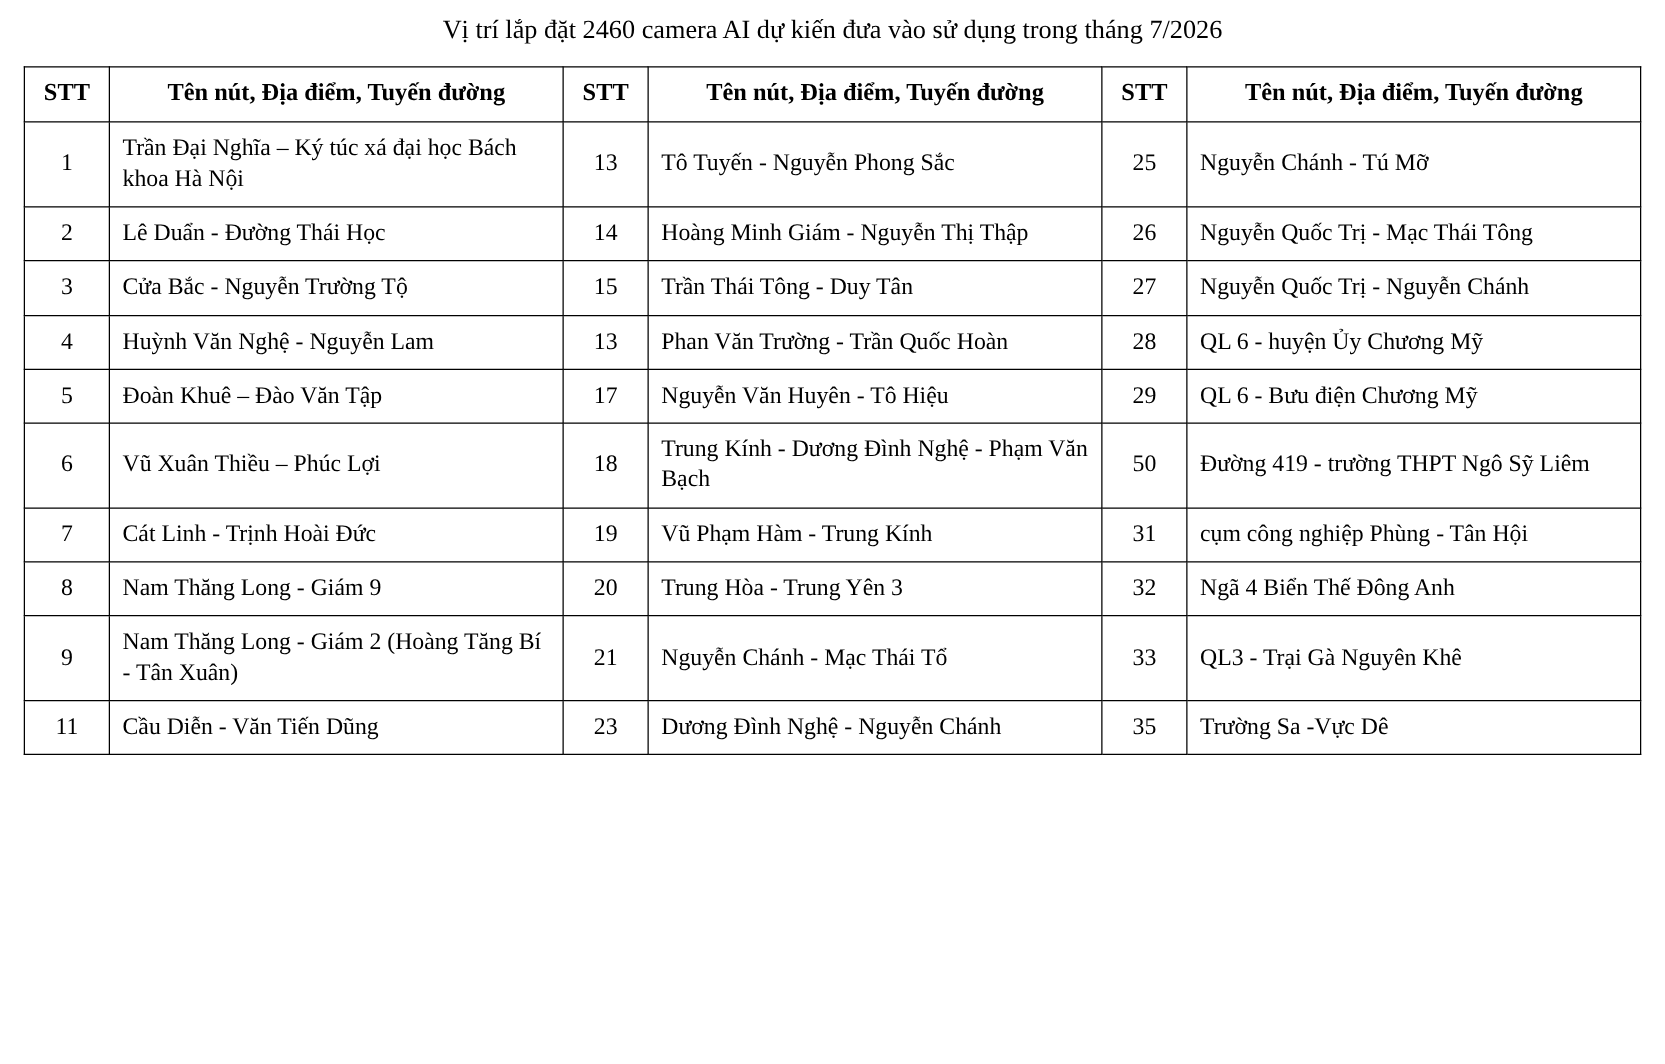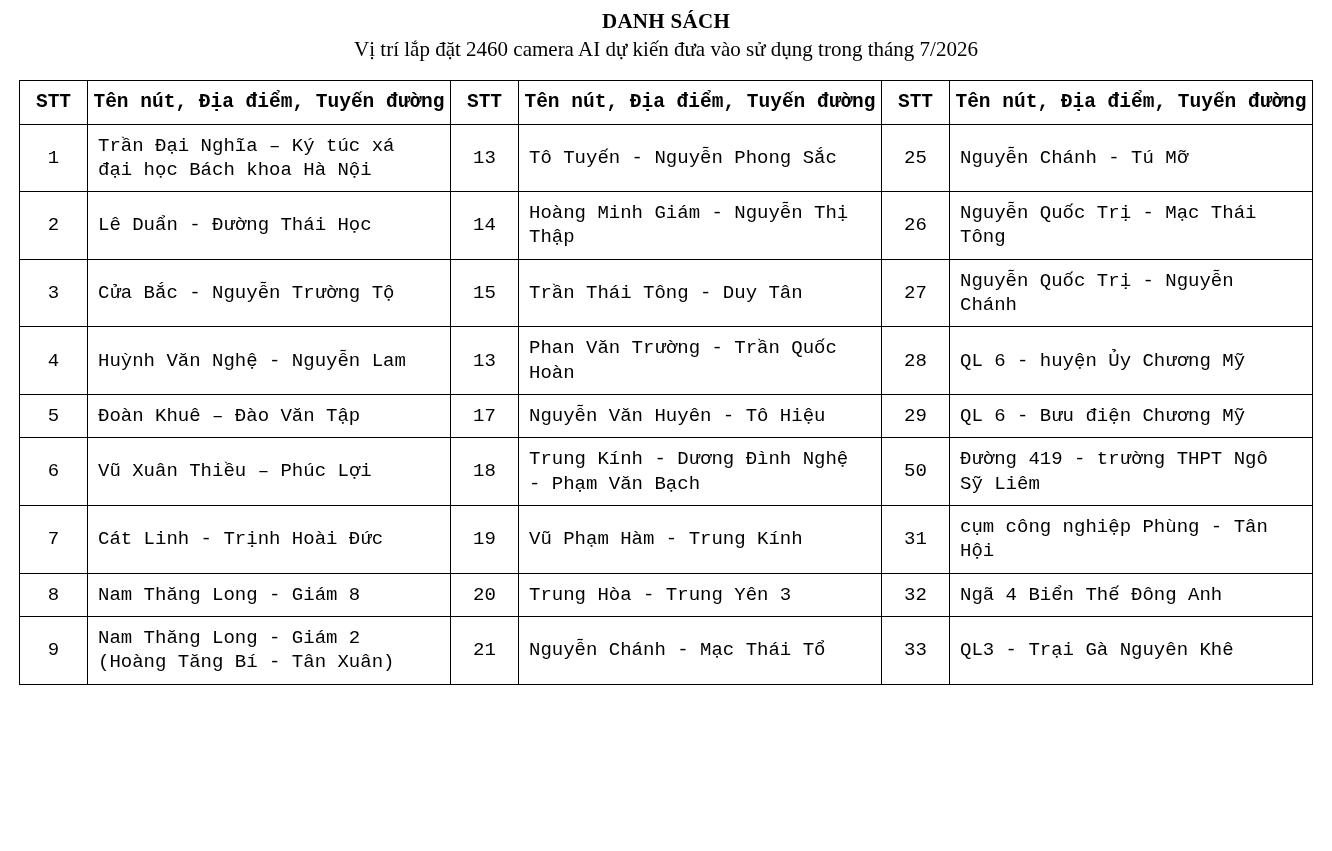--- a/index.html
+++ b/index.html
@@ -33,21 +33,20 @@
     font-size: 21px;
     font-weight: normal;
     line-height: 1.3;
     margin-top: 2px;
   }
   table.list-table {
     border-collapse: collapse;
     width: 1294px;
     table-layout: fixed;
     margin: 16px auto;
-    font-family: Liberation Mono, monospace;
   }
   table.list-table th,
   table.list-table td {
     border: 1px solid #000000;
     vertical-align: middle;
     font-size: 19px;
     line-height: 1.28;
   }
   table.list-table th {
     text-align: center;
@@ -66,21 +65,20 @@
   }
   col.c-stt { width: 68px; }
   col.c-place { width: 363px; }
 </style>
 </head>
 <body>
 
 <div class="page">
 
   <div class="title-block">
-    <div class="title-main">DANH SÁCH</div>
     <div class="title-sub">Vị trí lắp đặt 2460 camera AI dự kiến đưa vào sử dụng trong tháng 7/2026</div>
   </div>
 
   <table class="list-table">
     <colgroup>
       <col class="c-stt">
         <col class="c-place">
       <col class="c-stt">
         <col class="c-place">
       <col class="c-stt">
@@ -148,30 +146,38 @@
         <tr>
           <td class="stt">7</td>
           <td class="place">Cát Linh - Trịnh Hoài Đức</td>
           <td class="stt">19</td>
           <td class="place">Vũ Phạm Hàm - Trung Kính</td>
           <td class="stt">31</td>
           <td class="place">cụm công nghiệp Phùng - Tân Hội</td>
         </tr>
         <tr>
           <td class="stt">8</td>
-          <td class="place">Nam Thăng Long - Giám 8</td>
+          <td class="place">Nam Thăng Long - Giám 9</td>
           <td class="stt">20</td>
           <td class="place">Trung Hòa - Trung Yên 3</td>
           <td class="stt">32</td>
           <td class="place">Ngã 4 Biển Thế Đông Anh</td>
         </tr>
         <tr>
           <td class="stt">9</td>
           <td class="place">Nam Thăng Long - Giám 2 (Hoàng Tăng Bí - Tân Xuân)</td>
           <td class="stt">21</td>
           <td class="place">Nguyễn Chánh - Mạc Thái Tổ</td>
           <td class="stt">33</td>
           <td class="place">QL3 - Trại Gà Nguyên Khê</td>
         </tr>
+        <tr>
+          <td class="stt">11</td>
+          <td class="place">Cầu Diễn - Văn Tiến Dũng</td>
+          <td class="stt">23</td>
+          <td class="place">Dương Đình Nghệ - Nguyễn Chánh</td>
+          <td class="stt">35</td>
+          <td class="place">Trường Sa -Vực Dê</td>
+        </tr>
       </tbody>
   </table>
 
 </div>
 
 </body></html>

